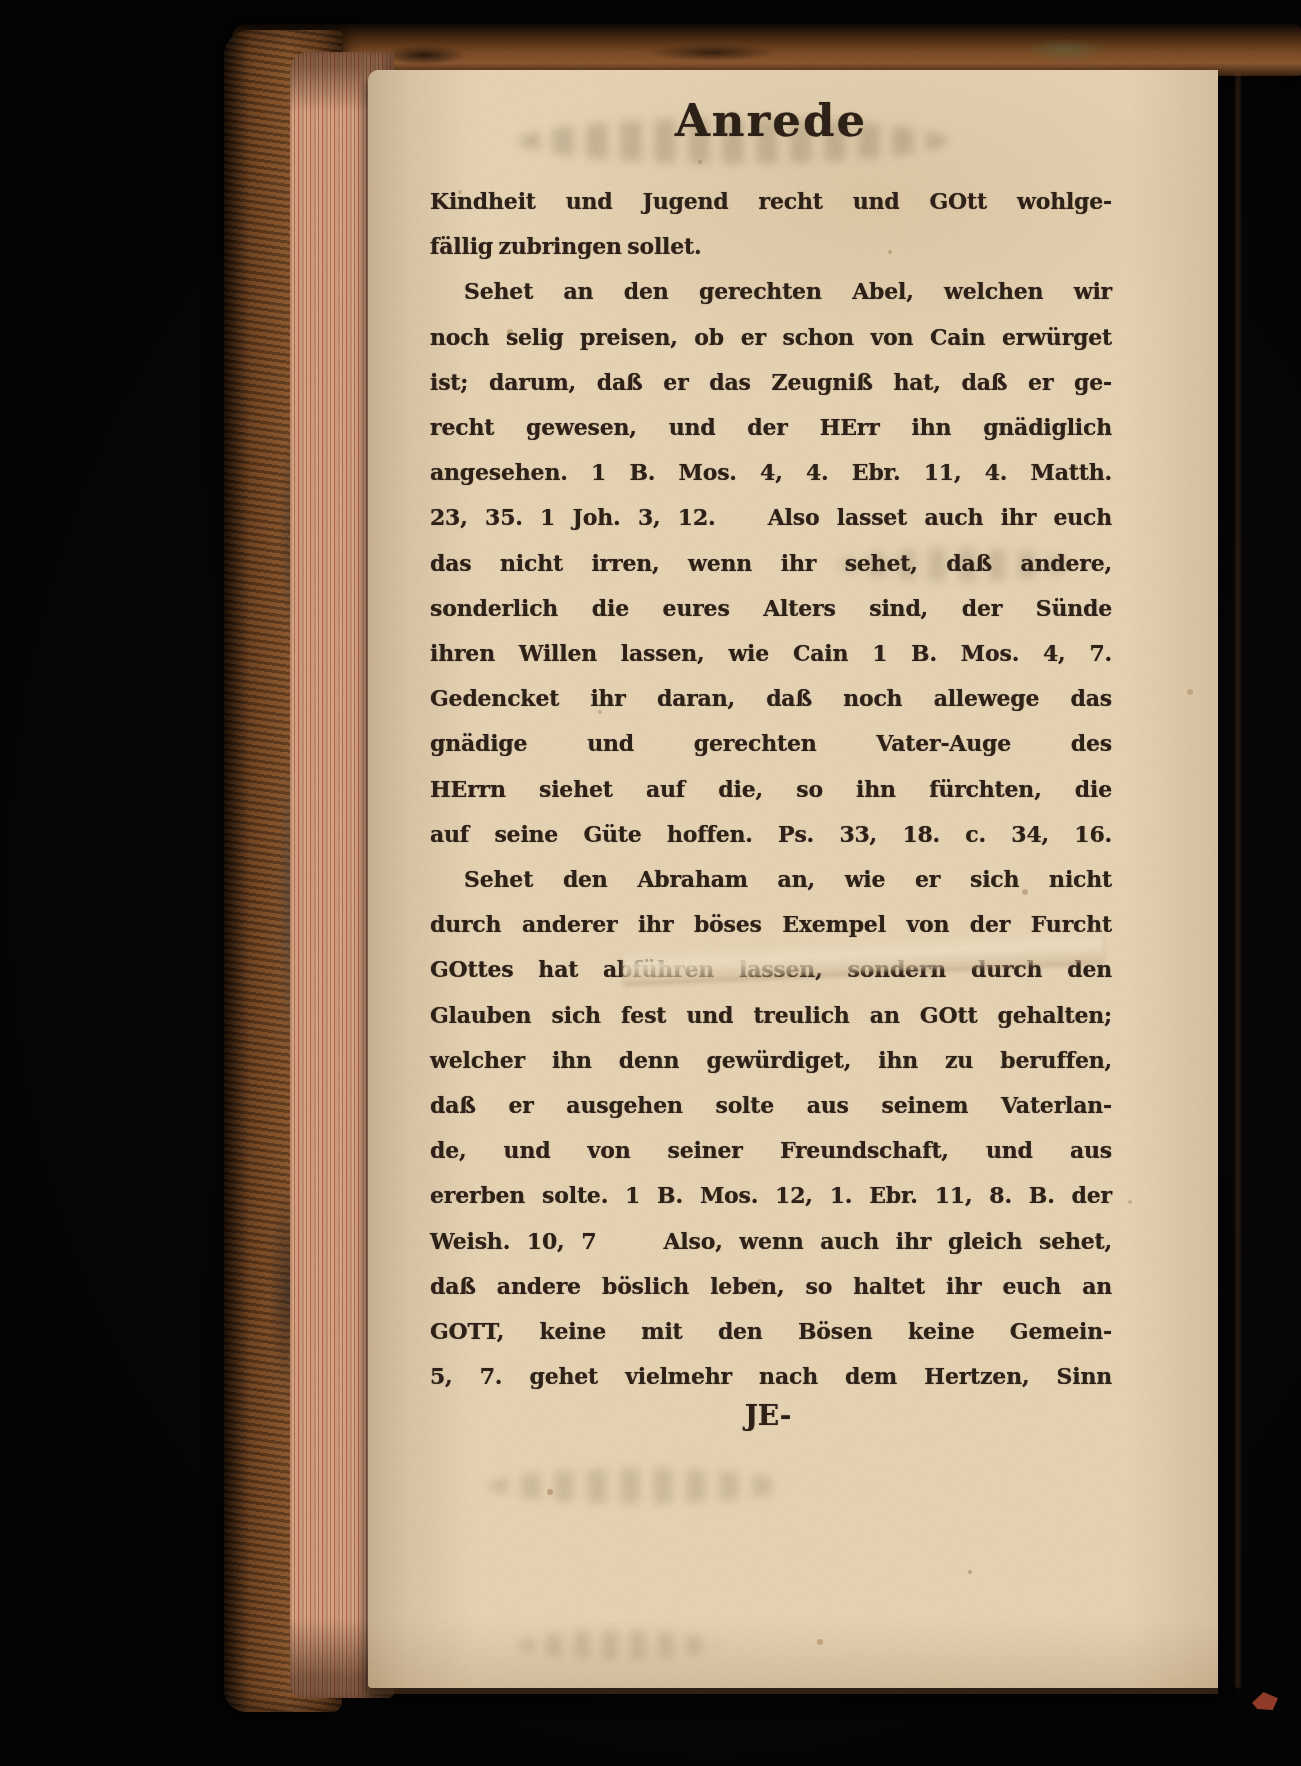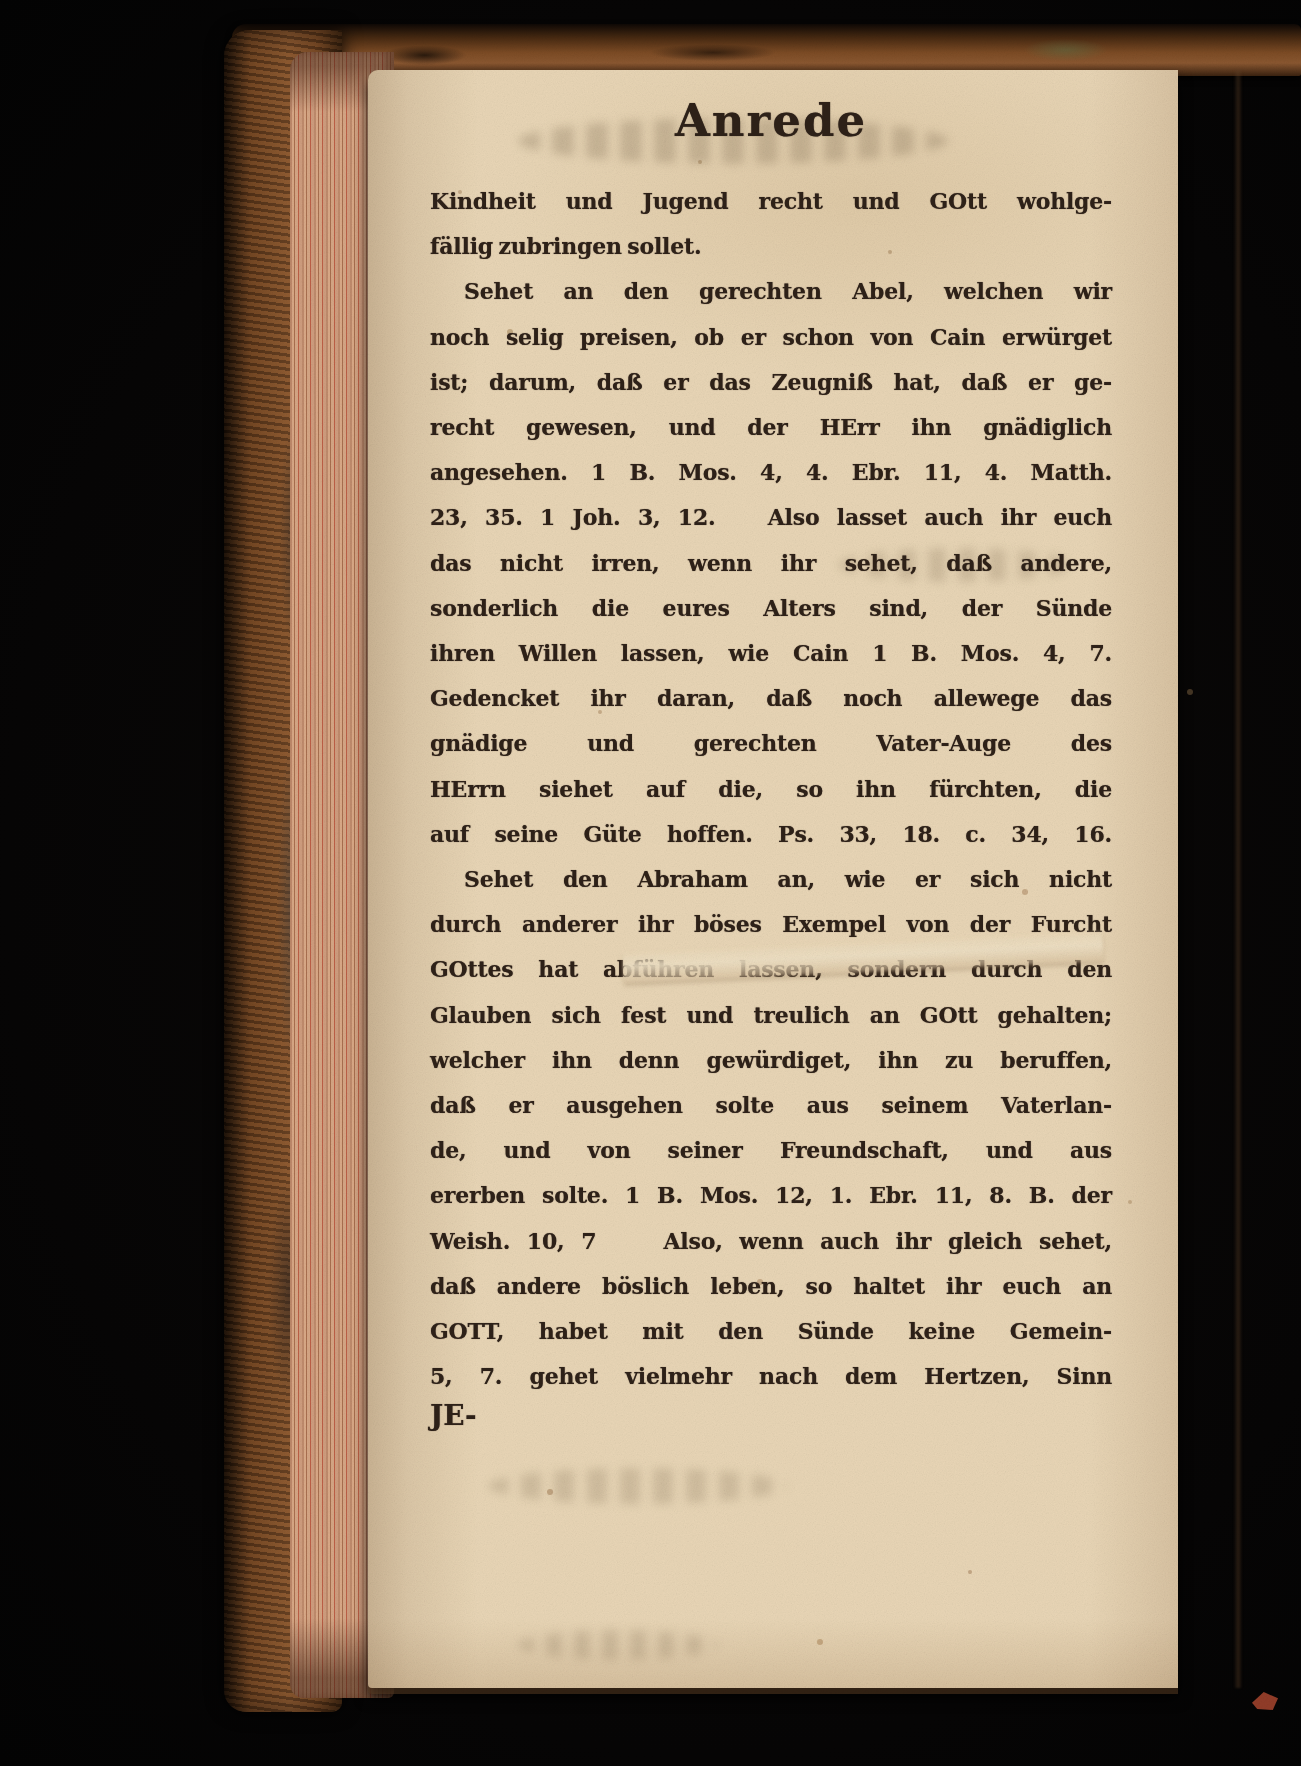--- a/index.html
+++ b/index.html
@@ -50,20 +50,21 @@
   .page{
     position:absolute;left:368px;top:70px;width:810px;height:1618px;
     background:
       radial-gradient(ellipse 500px 260px at 60% 8%, rgba(214,190,152,.5), transparent 70%),
       linear-gradient(90deg, rgba(120,88,55,.28) 0, rgba(120,88,55,.12) 40px, transparent 110px),
       linear-gradient(270deg, rgba(140,105,70,.18) 0, transparent 90px),
       linear-gradient(0deg, rgba(150,115,75,.22) 0, transparent 70px),
       #e9d6b6;
     border-radius:10px 0 0 4px;
     box-shadow:0 6px 0 rgba(90,60,35,.55), 0 10px 14px rgba(0,0,0,.85);
+    padding-left:40px;
   }
   .gutter-line{
     position:absolute;left:866px;top:0;width:8px;height:100%;
     background:linear-gradient(90deg, transparent, rgba(95,65,40,.35) 40%, rgba(95,65,40,.4) 60%, transparent);
     filter:blur(1px);
   }
   .gutter-right{
     position:absolute;left:874px;top:0;right:0;height:100%;
     background:linear-gradient(90deg, rgba(236,222,196,.55), rgba(170,135,95,.18) 70%);
   }
@@ -108,21 +109,21 @@
     text-shadow:0 0 1px rgba(46,33,24,.7);
     margin-bottom:32px;
   }
   .tblock{font-size:22px;font-weight:700;line-height:45.2px;
     letter-spacing:-0.2px;word-spacing:-2px;
     text-shadow:0 0 1px rgba(46,33,24,.65);}
   .tline{white-space:pre-wrap;}
   .tline.fill{text-align:justify;text-align-last:justify;}
   .tline.indent{text-indent:1.55em;}
   .catchword{
-    text-align:left;font-size:28px;font-weight:700;
+    text-align:center;font-size:28px;font-weight:700;
     padding-right:6px;margin-top:0px;
     text-shadow:0 0 1px rgba(46,33,24,.65);
   }
   
   .red-speck{
     position:absolute;left:1252px;top:1692px;width:26px;height:18px;
     background:#a1432c;
     clip-path:polygon(0 60%, 45% 0, 100% 35%, 80% 100%, 20% 95%);
     opacity:.9;
   }
@@ -168,21 +169,21 @@
           <div class="tline indent fill">Sehet den Abraham an, wie er sich nicht</div>
           <div class="tline fill">durch anderer ihr böses Exempel von der Furcht</div>
           <div class="tline fill">GOttes hat abführen lassen, sondern durch den</div>
           <div class="tline fill">Glauben sich fest und treulich an GOtt gehalten;</div>
           <div class="tline fill">welcher ihn denn gewürdiget, ihn zu beruffen,</div>
           <div class="tline fill">daß er ausgehen solte aus seinem Vaterlan-</div>
           <div class="tline fill">de, und von seiner Freundschaft, und aus</div>
           <div class="tline fill">ererben solte. 1 B. Mos. 12, 1. Ebr. 11, 8. B. der</div>
           <div class="tline fill">Weish. 10, 7    Also, wenn auch ihr gleich sehet,</div>
           <div class="tline fill">daß andere böslich leben, so haltet ihr euch an</div>
-          <div class="tline fill">GOTT, habet mit den Sünde keine Gemein-</div>
+          <div class="tline fill">GOTT, keine mit den Bösen keine Gemein-</div>
           <div class="tline fill">5, 7. gehet vielmehr nach dem Hertzen, Sinn</div>
         </div>
       <div class="catchword">JE-</div>
     </div>
 
     <div class="crease"></div>
   </div>
 
   <div class="red-speck"></div>
 

